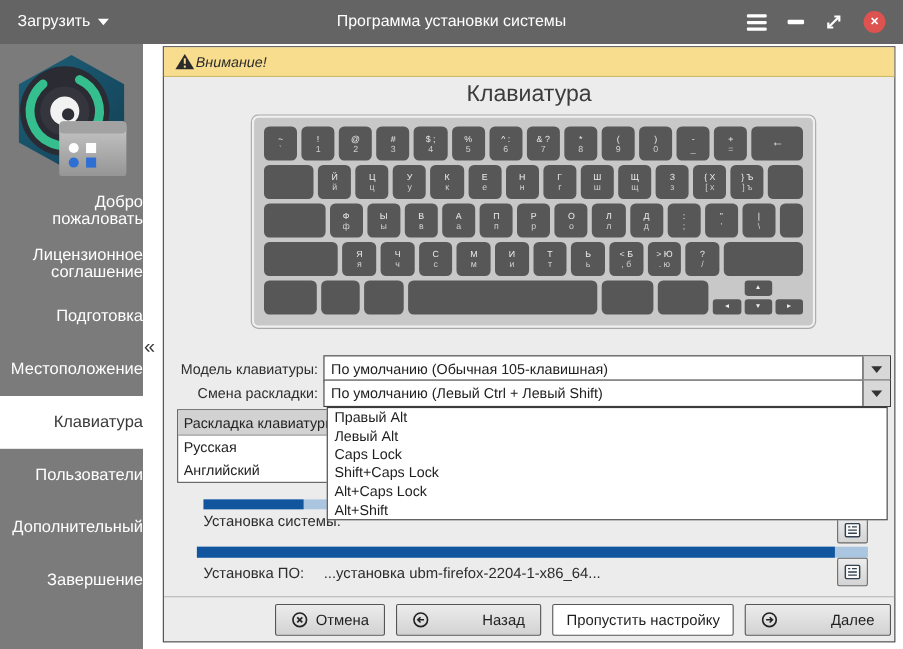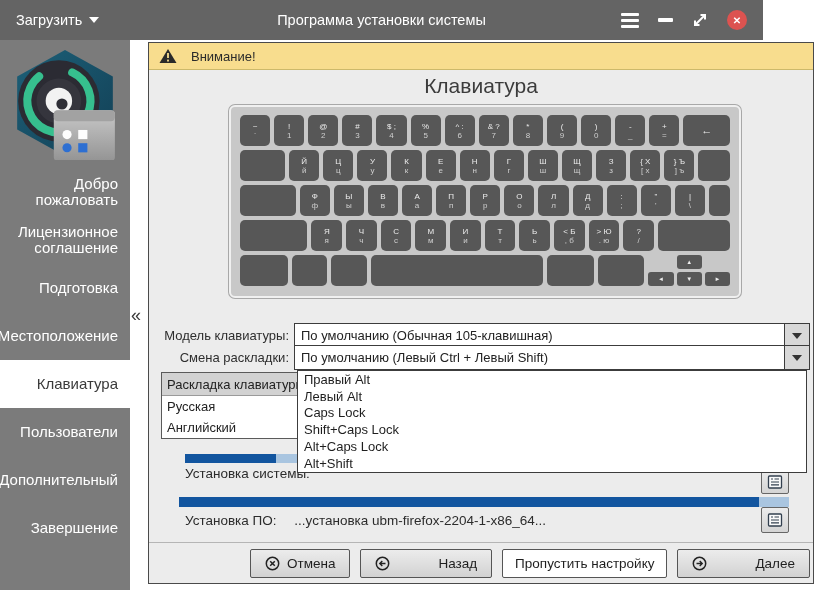--- a/index.html
+++ b/index.html
@@ -1,45 +1,45 @@
 <!DOCTYPE html>
 <html><head>
 <meta charset="utf-8">
 <style>
   html,body{margin:0;padding:0;background:#fff;}
   #app{position:relative;width:821px;height:590px;background:#fff;overflow:hidden;
        font-family:"Liberation Sans",sans-serif;-webkit-font-smoothing:antialiased;}
 
   
-  .titlebar{position:absolute;left:0;top:0;width:763px;height:40px;background:#646464;
+  .titlebar{position:absolute;left:0;top:0;width:821px;height:40px;background:#646464;
             display:flex;align-items:center;color:#fff;}
   .tb-menu{display:flex;align-items:center;gap:7px;margin-left:16px;font-size:14.5px;cursor:default;}
   .tb-caret{width:0;height:0;border-left:5px solid transparent;border-right:5px solid transparent;border-top:6px solid #fff;}
   .tb-title{position:absolute;left:0;right:0;text-align:center;font-size:14.5px;pointer-events:none;}
   .tb-icons{margin-left:auto;display:flex;align-items:center;gap:19px;margin-right:16px;z-index:2;}
   .hamburger{display:flex;flex-direction:column;gap:3px;}
   .hamburger i{display:block;width:18px;height:3px;background:#fff;border-radius:1px;}
   .minus{width:15px;height:3.5px;background:#fff;border-radius:1px;}
   .closebtn{width:20px;height:20px;border-radius:50%;background:#dc5350;display:flex;align-items:center;justify-content:center;
             color:#fff;font-size:10px;font-weight:bold;}
 
   
   .sidebar{position:absolute;left:0;top:40px;width:130px;height:550px;background:#7b7b7b;color:#fff;}
   .logo-wrap{height:122px;padding-top:6px;display:flex;justify-content:center;}
   .nav-item{height:48px;display:flex;align-items:center;justify-content:flex-end;text-align:right;
-            padding-right:12px;padding-left:8px;font-size:15px;line-height:16.5px;cursor:pointer;}
+            padding-left:8px;font-size:15px;line-height:16.5px;cursor:pointer;}
   .nav-item.active{background:#fff;color:#3a3a3a;}
   .chevron{position:absolute;left:131px;top:306px;font-size:18px;color:#3a3a3a;cursor:pointer;line-height:18px;}
 
   
   .panel{position:absolute;left:148px;top:42px;width:666px;height:542px;background:#ececec;
          border:1px solid #4a4a4a;box-sizing:border-box;}
   .warnbar{position:absolute;left:0;top:0;right:0;height:27px;background:#f8dd8e;
-           display:flex;align-items:center;gap:14px;padding-left:10px;border-bottom:1px solid #cdb96a;
-           font-size:13px;color:#2b2b2b;box-sizing:border-box;}
+           display:flex;align-items:center;gap:1px;padding-left:10px;border-bottom:1px solid #cdb96a;
+           font-size:13px;color:#2b2b2b;box-sizing:border-box;font-style:italic;}
   .page-title{position:absolute;top:31px;left:0;right:0;text-align:center;font-size:21px;color:#3c3c3c;}
 
   
   .keyboard{position:absolute;left:80px;top:62px;width:512px;height:193px;background:#c8c8c8;
             border:2px solid #f0f0f0;box-shadow:0 0 0 1px #a8a8a8;border-radius:6px;box-sizing:border-box;
             display:flex;flex-direction:column;gap:4px;padding:8px 9px;}
   .kb-row{display:flex;gap:4px;height:31px;}
   .kb-key{flex-basis:0;min-width:0;background:#575757;border-radius:5px;color:#ececec;
           display:flex;flex-direction:column;align-items:center;justify-content:center;line-height:9px;
           font-size:8px;overflow:hidden;white-space:nowrap;}

